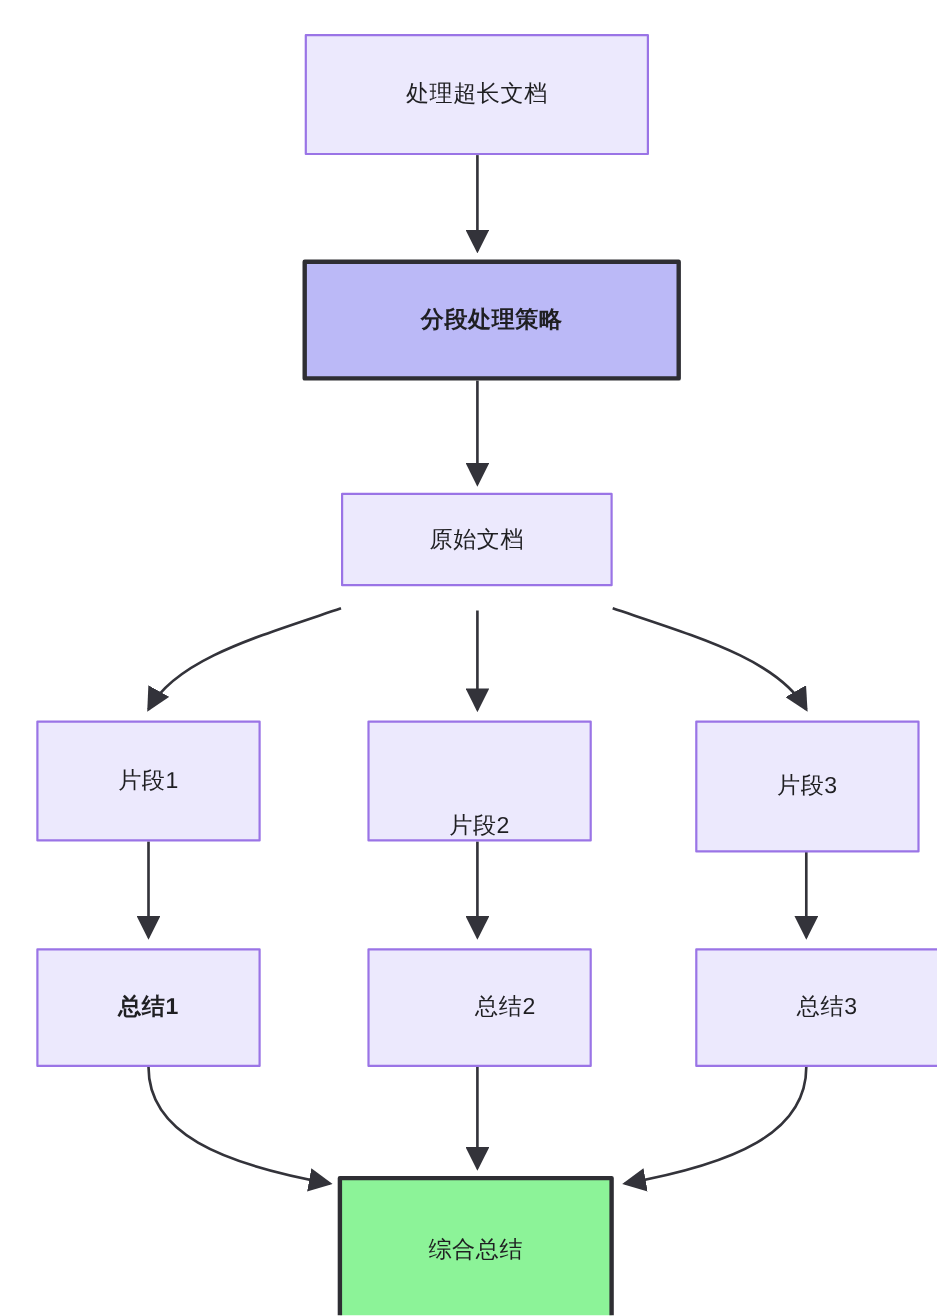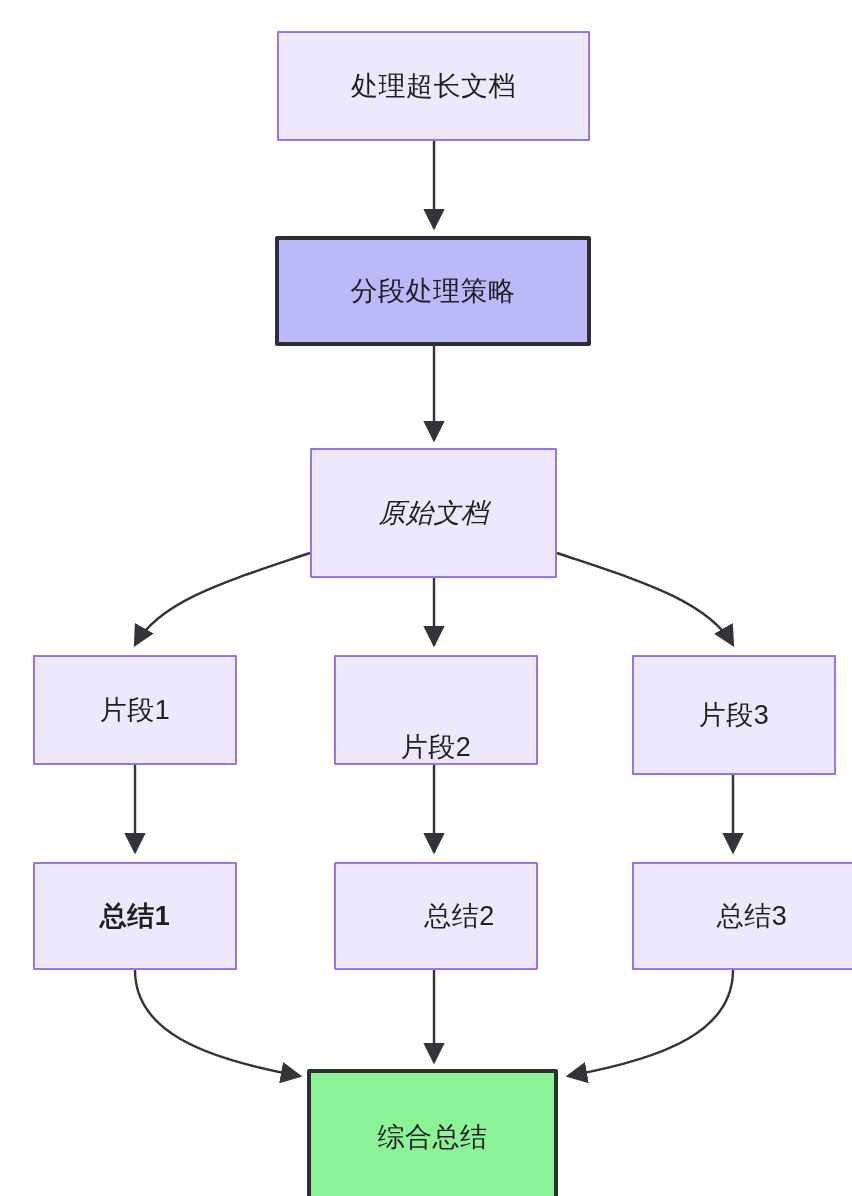--- a/index.html
+++ b/index.html
@@ -30,21 +30,21 @@
     display: flex;
     align-items: center;
     justify-content: center;
     box-sizing: border-box;
     text-align: center;
     line-height: 1.2;
   }
   .node-label {
     display: block;
     color: #1f1f22;
-    font-size: 27px;
+    font-size: 21px;
     letter-spacing: 0.5px;
     white-space: nowrap;
   }
   .node.style-light {
     background: #ece9fd;
     border: 2px solid #9a74e6;
     border-radius: 1px;
   }
   .node.style-strong-purple {
     background: #bbb9f7;
@@ -89,25 +89,25 @@
 
     <path d="M 434,970 L 434,1062" fill="none" stroke="#33333a" stroke-width="2.4" marker-end="url(#arrowhead)"></path>
 
     <path d="M 733,970 C 733,1030 668,1058 568,1076" fill="none" stroke="#33333a" stroke-width="2.4" marker-end="url(#arrowhead)"></path>
   </svg>
 
   <div class="node style-light" style="left:277px; top:31px; width:313px; height:110px;">
     <span class="node-label">处理超长文档</span>
   </div>
 
-  <div class="node style-strong-purple" style="left:275px; top:236px; width:316px; height:110px;">
+  <div class="node style-strong-purple" style="left:275px; top:236px; width:344px; height:110px;font-weight:bold;">
     <span class="node-label">分段处理策略</span>
   </div>
 
-  <div class="node style-light" style="left:310px; top:448px; width:247px; height:130px;font-style:italic;">
+  <div class="node style-light" style="left:310px; top:448px; width:247px; height:85px;">
     <span class="node-label">原始文档</span>
   </div>
 
   <div class="node style-light" style="left:33px; top:655px; width:204px; height:110px;">
     <span class="node-label">片段1</span>
   </div>
 
   <div class="node style-light" style="left:334px; top:655px; width:204px; height:110px;align-items:flex-end;">
     <span class="node-label">片段2</span>
   </div>

